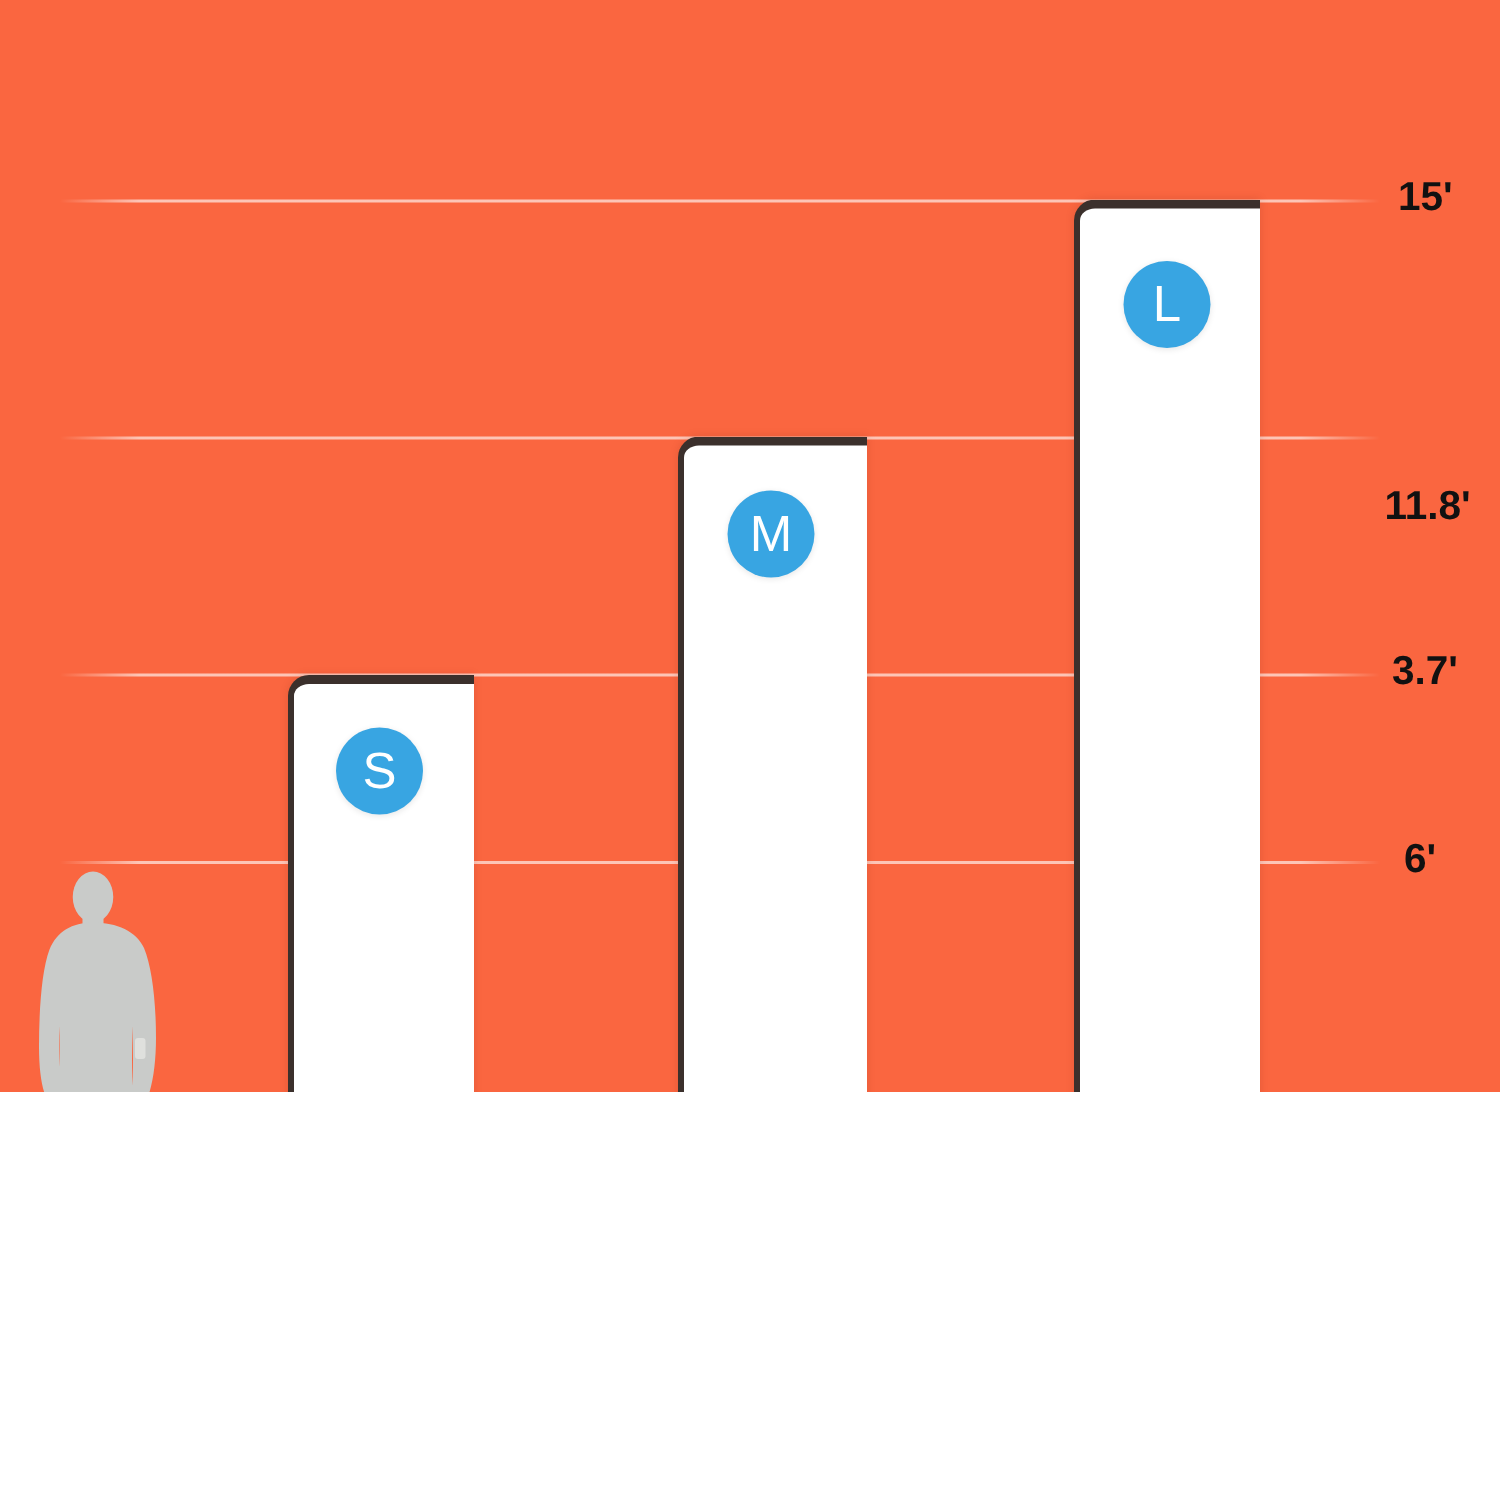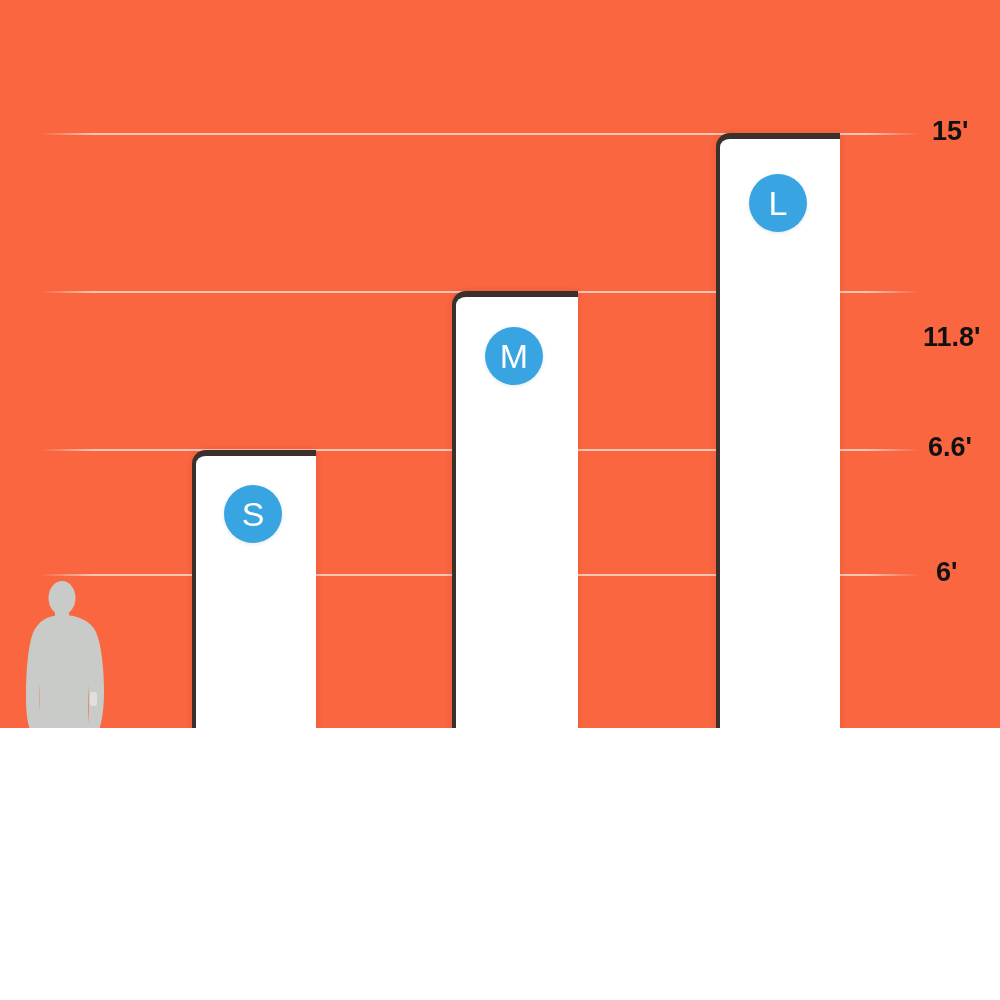--- a/index.html
+++ b/index.html
@@ -102,21 +102,21 @@
 <body>
 
 <div id="stage">
 
   <div id="gridlines-layer">
       <div class="gridline" style="top: 133px; left: 40px; width: 880px;"></div>
       <div class="tick-label" style="left: 932px; top: 118px; color: rgb(17, 17, 17);">15'</div>
       <div class="gridline" style="top: 291px; left: 40px; width: 880px;"></div>
       <div class="tick-label" style="left: 923px; top: 276px; color: rgb(17, 17, 17); margin-top: 48px;">11.8'</div>
       <div class="gridline" style="top: 449px; left: 40px; width: 880px;"></div>
-      <div class="tick-label" style="left: 928px; top: 434px; color: rgb(17, 17, 17);">6.6'</div>
+      <div class="tick-label" style="left: 928px; top: 434px; color: rgb(17, 17, 17);">3.7'</div>
       <div class="gridline" style="top: 574px; left: 40px; width: 880px;"></div>
       <div class="tick-label" style="left: 936px; top: 559px; color: rgb(17, 17, 17);">6'</div>
     </div>
 
   <div class="groundline" id="groundline" style="top: 858px; left: 30px; width: 740px;"></div>
 
   <div id="person" style="left: 18px; top: 580px; width: 96px; height: 280px;">
     <svg viewBox="0 0 96 280" width="96" height="280">
       <g fill="#c9cbc9">
 

